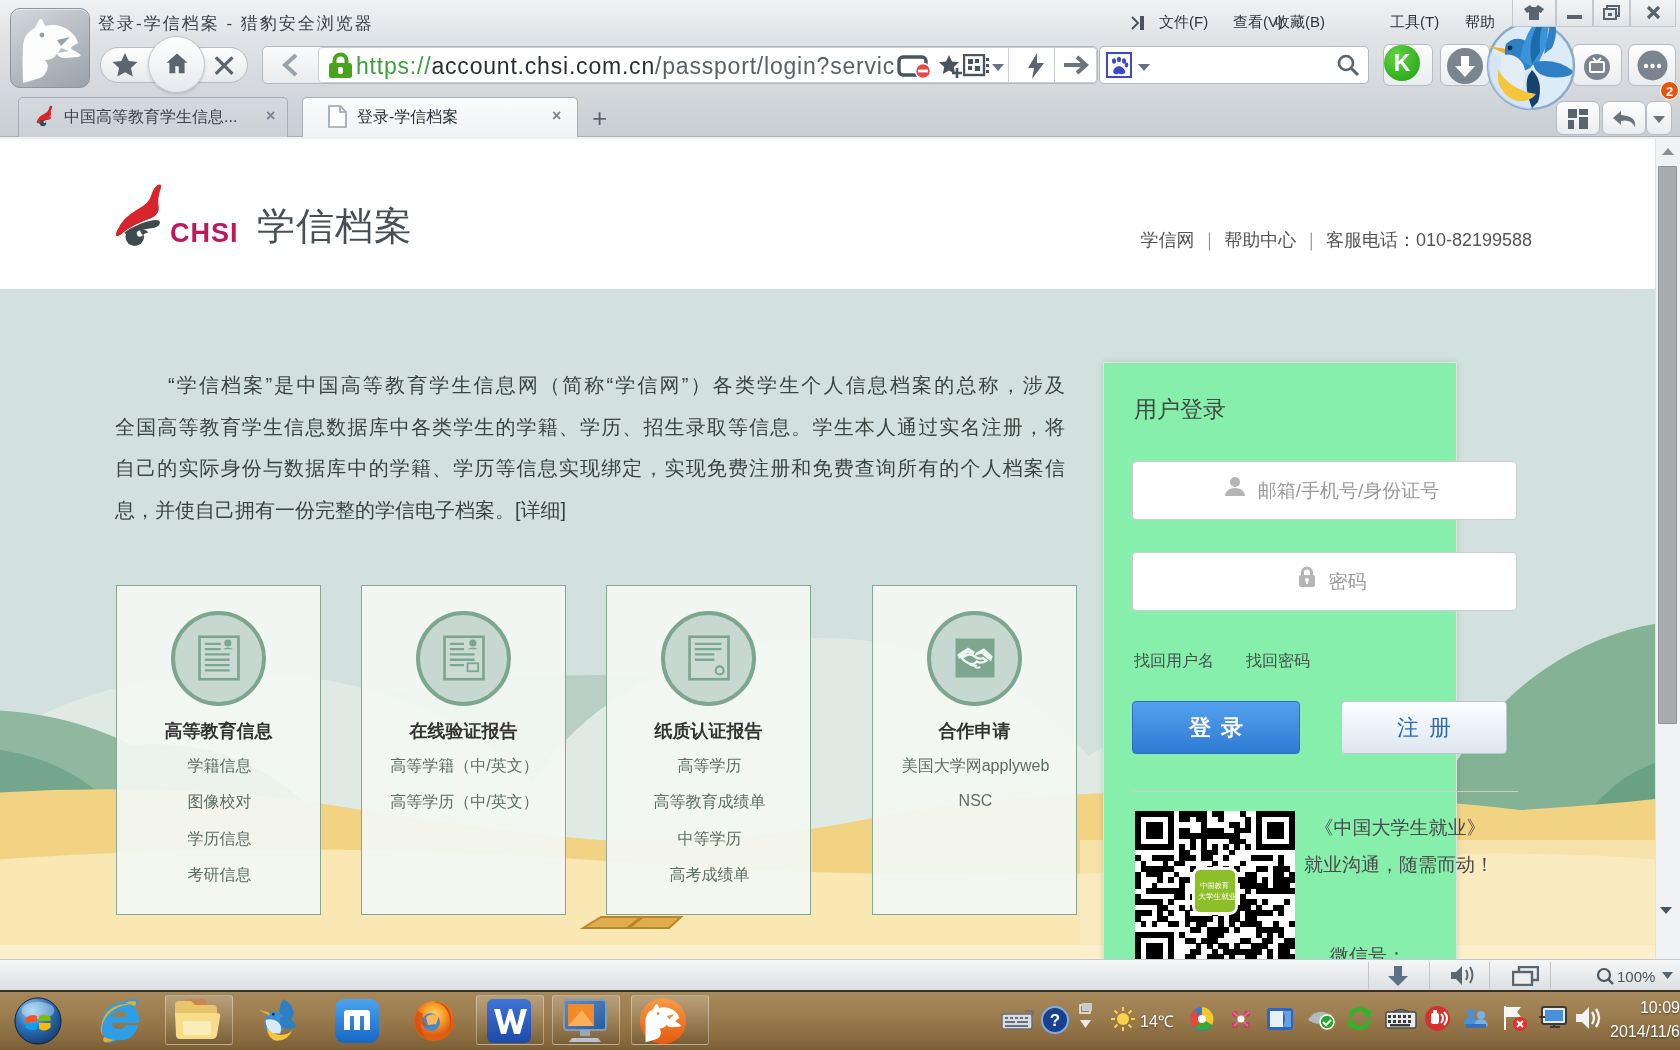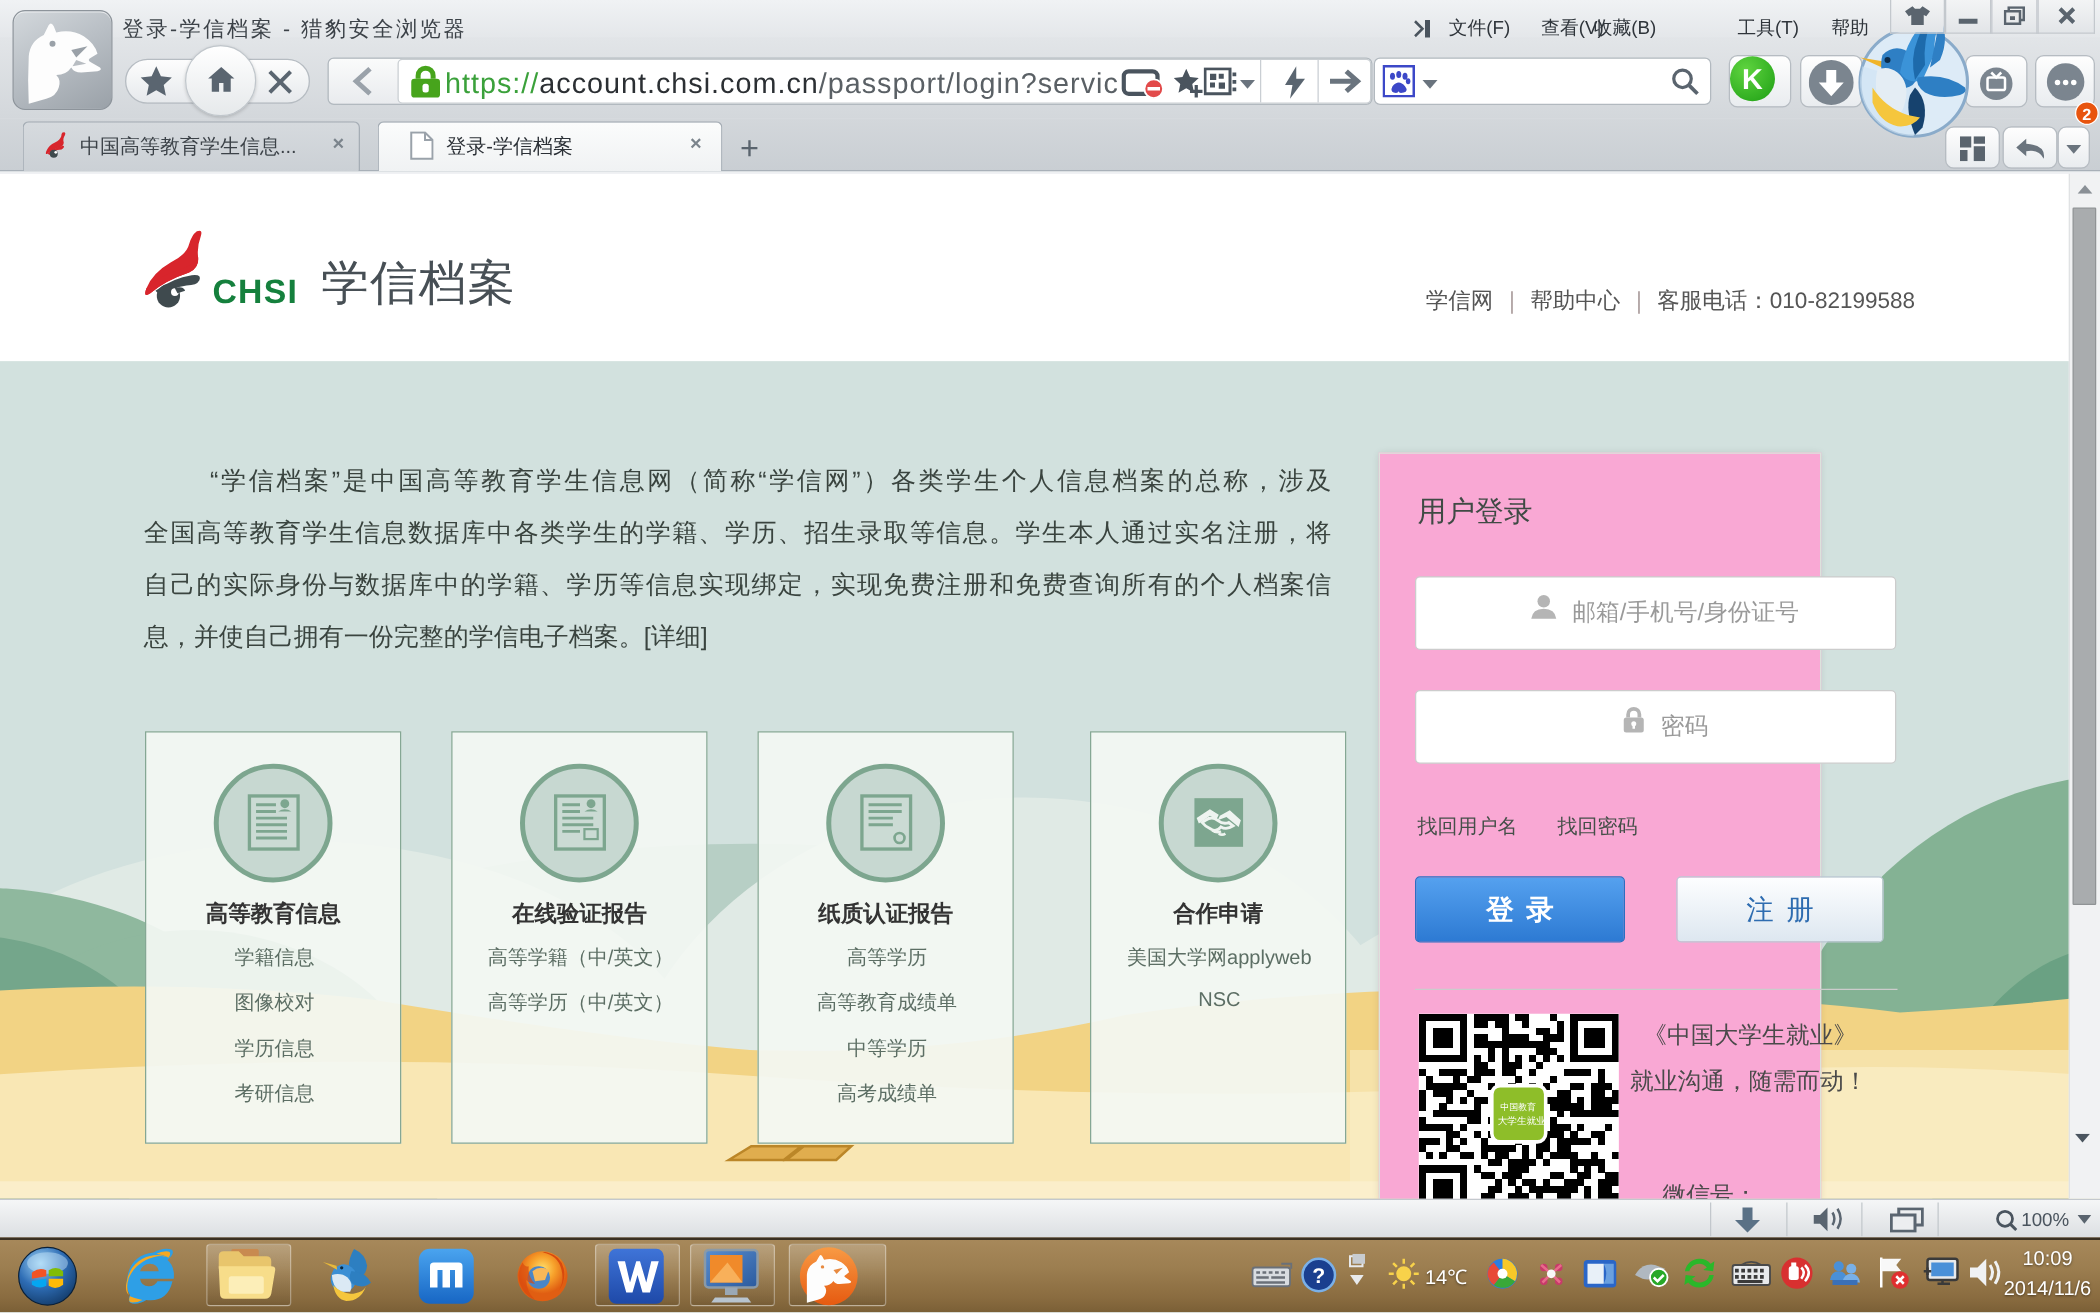--- a/index.html
+++ b/index.html
@@ -36,54 +36,54 @@
 .tabx{font-size:16px;color:#7b848c;font-weight:bold;top:107px;}
 #plustab{left:592px;top:103px;font-size:26px;color:#5a646e;}
 
 #btnGrid{left:1556px;top:101px;width:44px;height:34px;}
 #btnUndo{left:1602px;top:101px;width:44px;height:34px;}
 #btnCaret{left:1646px;top:101px;width:26px;height:34px;}
 
 #page{left:0;top:139px;width:1680px;height:820px;background:#fff;overflow:hidden;}
 #content{left:0;top:150px;width:1680px;height:670px;background:#d2e1de;overflow:hidden;}
 
-#chsitext{left:170px;top:79px;font-size:27px;font-weight:bold;color:#15803d;letter-spacing:1px;}
+#chsitext{left:170px;top:79px;font-size:27px;font-weight:bold;color:#be185d;letter-spacing:1px;}
 #sitename{left:257px;top:62px;font-size:38px;font-weight:normal;color:#474f55;letter-spacing:1px;}
 #headlinks{right:148px;top:89px;font-size:18px;color:#555;}
 #headlinks .sep{color:#988;margin:0 6px;}
 
 #para{left:115px;top:226px;width:960px;font-size:20px;line-height:41.5px;color:#3a443f;}
 .pline{text-align-last:justify;}
 
 .card{top:446px;width:205px;height:330px;background:rgba(243,247,243,.93);border:1px solid #85a794;}
 .cardtitle{position:absolute;left:0;top:133px;width:100%;font-size:18px;font-weight:bold;color:#333;text-align:center;}
 .carditem{position:absolute;left:-20px;width:245px;font-size:16px;color:#5c6e64;text-align:center;}
 .cardcirc{position:absolute;left:54px;top:25px;width:95px;height:95px;border-radius:50%;border:4px solid #7da68f;background:#c7d8d1;}
 
-#login{left:1103px;top:223px;width:354px;height:600px;background:#f9a8d4;border:1px solid #dce3dc;box-shadow:0 0 6px rgba(0,0,0,.12);}
+#login{left:1103px;top:223px;width:354px;height:600px;background:#86efac;border:1px solid #dce3dc;box-shadow:0 0 6px rgba(0,0,0,.12);}
 #logintitle{left:30px;top:31px;font-size:23px;color:#3f4a44;}
 .input{left:28px;width:385px;height:59px;background:#fff;border:1px solid #ccc;border-radius:4px;color:#9a9a9a;font-size:19px;line-height:57px;text-align:center;}
 .iico{display:inline-block;margin:0 12px 0 14px;color:#b5b5b5;}
 #forgot{left:30px;top:288px;font-size:16px;color:#454f49;}
 #btnlogin{left:28px;top:338px;width:168px;height:53px;background:linear-gradient(#55a1ef,#2d7ad3);border:1px solid #2a6fc2;border-radius:4px;color:#fff;font-size:22px;font-weight:bold;text-align:center;line-height:51px;letter-spacing:10px;text-indent:10px;}
 #btnreg{left:237px;top:338px;width:166px;height:53px;background:linear-gradient(#fdfeff,#dde7f0);border:1px solid #bcc8d4;border-radius:4px;color:#2e6cb0;font-size:22px;text-align:center;line-height:51px;letter-spacing:10px;text-indent:10px;}
 #logindiv{left:28px;top:428px;width:386px;height:1px;background:#ccc;}
 #qr{left:31px;top:448px;width:160px;height:160px;background:#fff;overflow:hidden;}
 #qrtxt1{left:190px;top:452px;width:212px;font-size:19px;color:#4a4a4a;text-align:center;}
 #qrtxt2{left:200px;top:489px;width:226px;font-size:19px;color:#4a4a4a;}
 #qrtxt3{left:226px;top:580px;font-size:19px;color:#4a4a4a;}
 
 #statusbar{left:0;top:959px;width:1680px;height:31px;background:linear-gradient(#f5f6f7,#dcdfe2);border-top:1px solid #c3c8cd;}
 .stsep{position:absolute;top:2px;width:1px;height:27px;background:#c2c7cc;}
 #zoomtxt{position:absolute;left:1617px;top:8px;font-size:15px;color:#4a545e;}
 
 #taskbar{left:0;top:990px;width:1680px;height:60px;background:linear-gradient(#a8895b 0%,#9c7e50 40%,#8a6c40 80%,#7a5f36 100%);}
 #taskbar::before{content:"";position:absolute;left:0;top:0;width:100%;height:2px;background:#3a3022;}
 .tkbox{position:absolute;top:995px;width:68px;height:50px;border:1px solid rgba(255,255,255,.35);border-radius:3px;background:linear-gradient(rgba(255,255,255,.22),rgba(255,255,255,.06) 50%,rgba(0,0,0,.08));}
-#clock{left:1596px;top:996px;width:84px;color:#fff;font-size:16px;text-align:center;line-height:24px;text-shadow:0 1px 2px rgba(0,0,0,.5);}
+#clock{left:1596px;top:996px;width:84px;color:#fff;font-size:16px;text-align:right;line-height:24px;text-shadow:0 1px 2px rgba(0,0,0,.5);}
 
 #sbtrack{left:1655px;top:139px;width:25px;height:820px;background:#f1f2f3;border-left:1px solid #e0e2e4;}
 #sbthumb{left:1658px;top:166px;width:19px;height:558px;background:#a9acae;border:1px solid #909395;border-radius:1px;}
 svg{display:block}
 </style>
 </head>
 <body>
 <div id="root">
   <div class="abs" id="titlebar"></div>
   <div class="abs" id="toolbar"></div>

